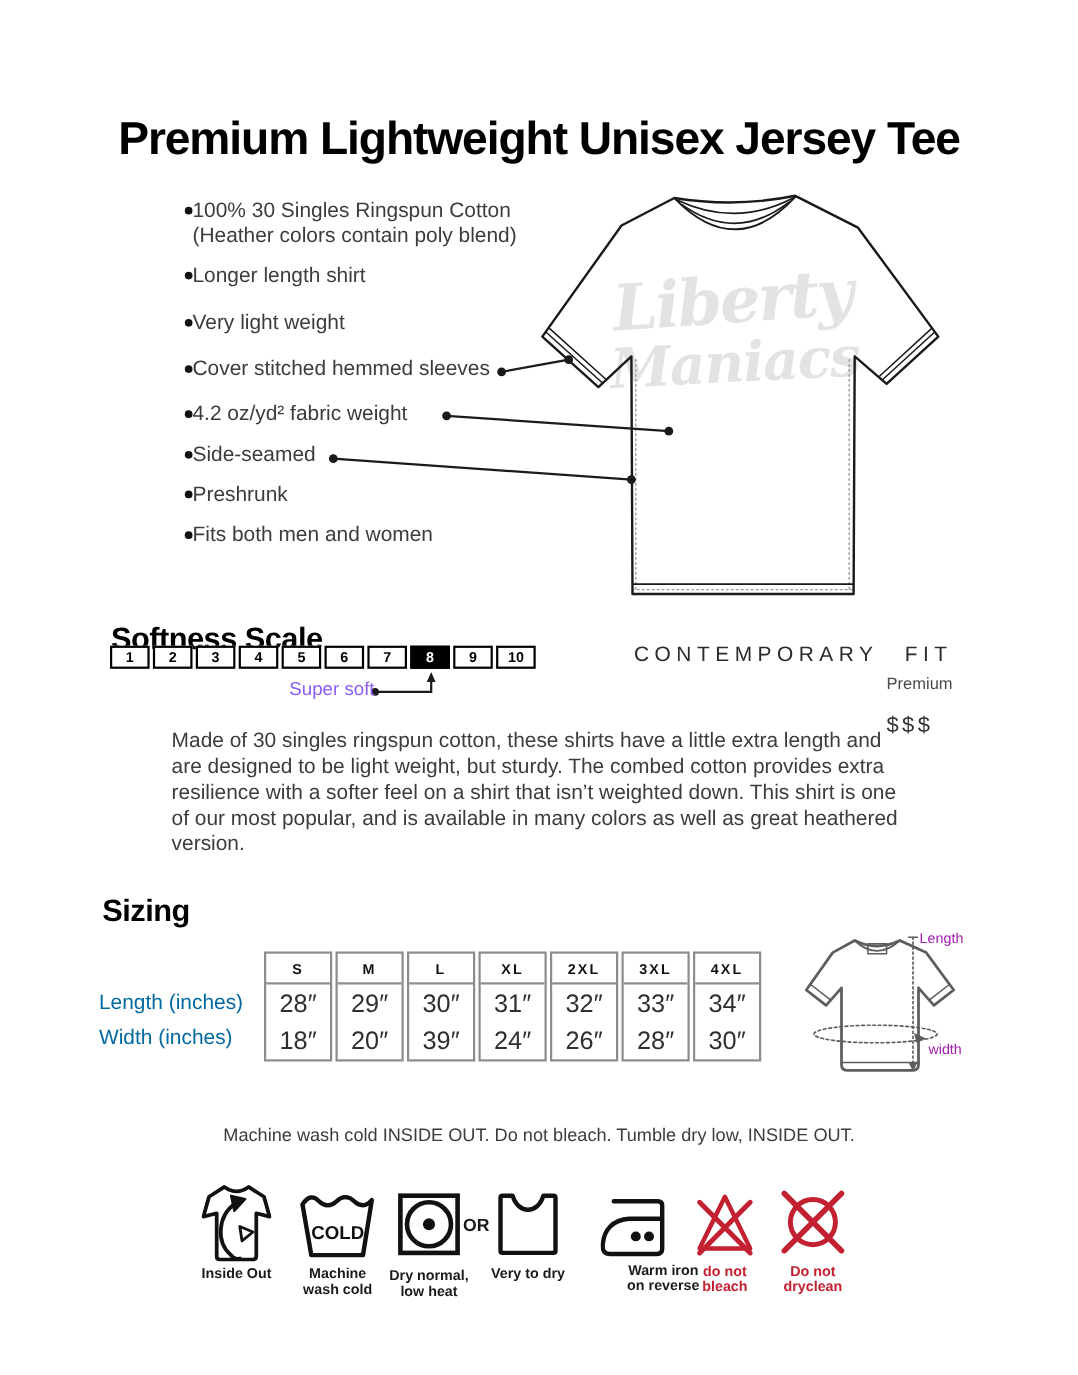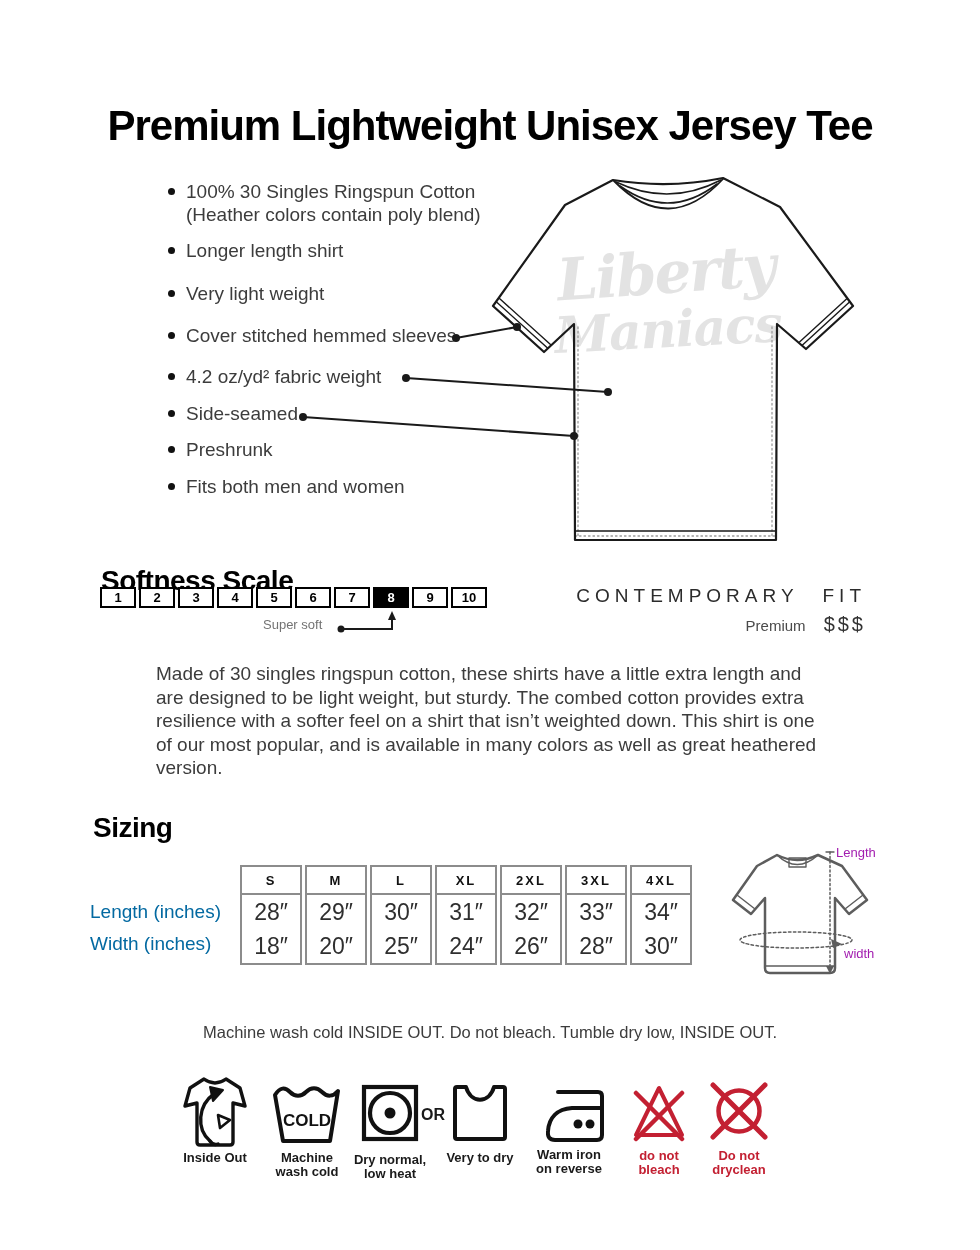--- a/index.html
+++ b/index.html
@@ -3,34 +3,34 @@
 <meta charset="utf-8">
 <style>
   html,body{margin:0;padding:0;background:#fff;}
   .page{position:relative;width:980px;height:1250px;background:#fff;overflow:hidden;
         font-family:"Liberation Sans",sans-serif;color:#3c3c3c;}
   .abs{position:absolute;}
   
   .title{left:0;right:0;top:74px;text-align:center;font-size:42px;font-weight:700;
          letter-spacing:-1px;color:#000;}
   
-  .feature{left:168px;display:flex;gap:11px;font-size:19px;line-height:23px;
+  .feature{left:168px;display:flex;font-size:19px;line-height:23px;
            white-space:pre-line;color:#3c3c3c;}
   .dot{width:7px;height:7px;border-radius:50%;background:#111;margin-top:8px;flex:none;}
   
   .h2{font-size:28px;font-weight:700;color:#000;letter-spacing:-0.5px;}
   
   .scale{left:100px;top:587px;display:flex;gap:3px;}
   .scale .box{width:32px;height:17px;border:2px solid #000;display:flex;align-items:center;
               justify-content:center;font-size:13px;font-weight:700;color:#000;background:#fff;}
   .scale .box.sel{background:#000;color:#fff;}
-  .supersoft{left:263px;top:617px;font-size:13px;color:#737373;}
+  .supersoft{left:263px;top:617px;font-size:17px;color:#8b5cf6;}
   
   .fitline{right:114px;top:585px;font-size:19px;letter-spacing:5px;word-spacing:14px;color:#2b2b2b;}
-  .premline{right:114px;top:613px;display:flex;align-items:baseline;gap:18px;}
+  .premline{right:114px;top:613px;display:flex;align-items:baseline;gap:18px;flex-direction:column;}
   .premline .tier{font-size:15px;color:#4a4a4a;}
   .premline .price{font-size:20px;color:#333;letter-spacing:3px;}
   
   .desc{left:156px;top:662px;width:678px;font-size:19px;line-height:23.5px;color:#3c3c3c;}
   
   .rowlabel{left:90px;font-size:19px;color:#0369a1;}
   .cols{left:240px;top:865px;display:flex;gap:3px;}
   .sizecol{width:58px;height:96px;border:2px solid #8c8c8c;background:#fff;}
   .sizecol .hd{height:26px;line-height:27px;text-align:center;font-size:13px;font-weight:700;
                letter-spacing:2px;color:#111;border-bottom:2px solid #8c8c8c;}
@@ -167,21 +167,21 @@
       <div class="val">18″</div>
     </div>
     <div class="sizecol">
       <div class="hd">M</div>
       <div class="val">29″</div>
       <div class="val">20″</div>
     </div>
     <div class="sizecol">
       <div class="hd">L</div>
       <div class="val">30″</div>
-      <div class="val">25″</div>
+      <div class="val">39″</div>
     </div>
     <div class="sizecol">
       <div class="hd">XL</div>
       <div class="val">31″</div>
       <div class="val">24″</div>
     </div>
     <div class="sizecol">
       <div class="hd">2XL</div>
       <div class="val">32″</div>
       <div class="val">26″</div>
@@ -270,20 +270,20 @@
       <line x1="57" y1="5" x2="5" y2="57" stroke-width="5"></line>
     </g>
   </svg>
 
   <div class="carelabel" style="left:170px;top:1151px">Inside Out</div>
   <div class="carelabel" style="left:262px;top:1151px">Machine
 wash cold</div>
   <div class="carelabel" style="left:345px;top:1153px">Dry normal,
 low heat</div>
   <div class="carelabel" style="left:435px;top:1151px">Very to dry</div>
-  <div class="carelabel" style="left:524px;top:1148px">Warm iron
+  <div class="carelabel" style="left:558px;top:1148px">Warm iron
 on reverse</div>
   <div class="carelabel red" style="left:614px;top:1149px">do not
 bleach</div>
   <div class="carelabel red" style="left:694px;top:1149px">Do not
 dryclean</div>
 
 </div>
 
 </body></html>

